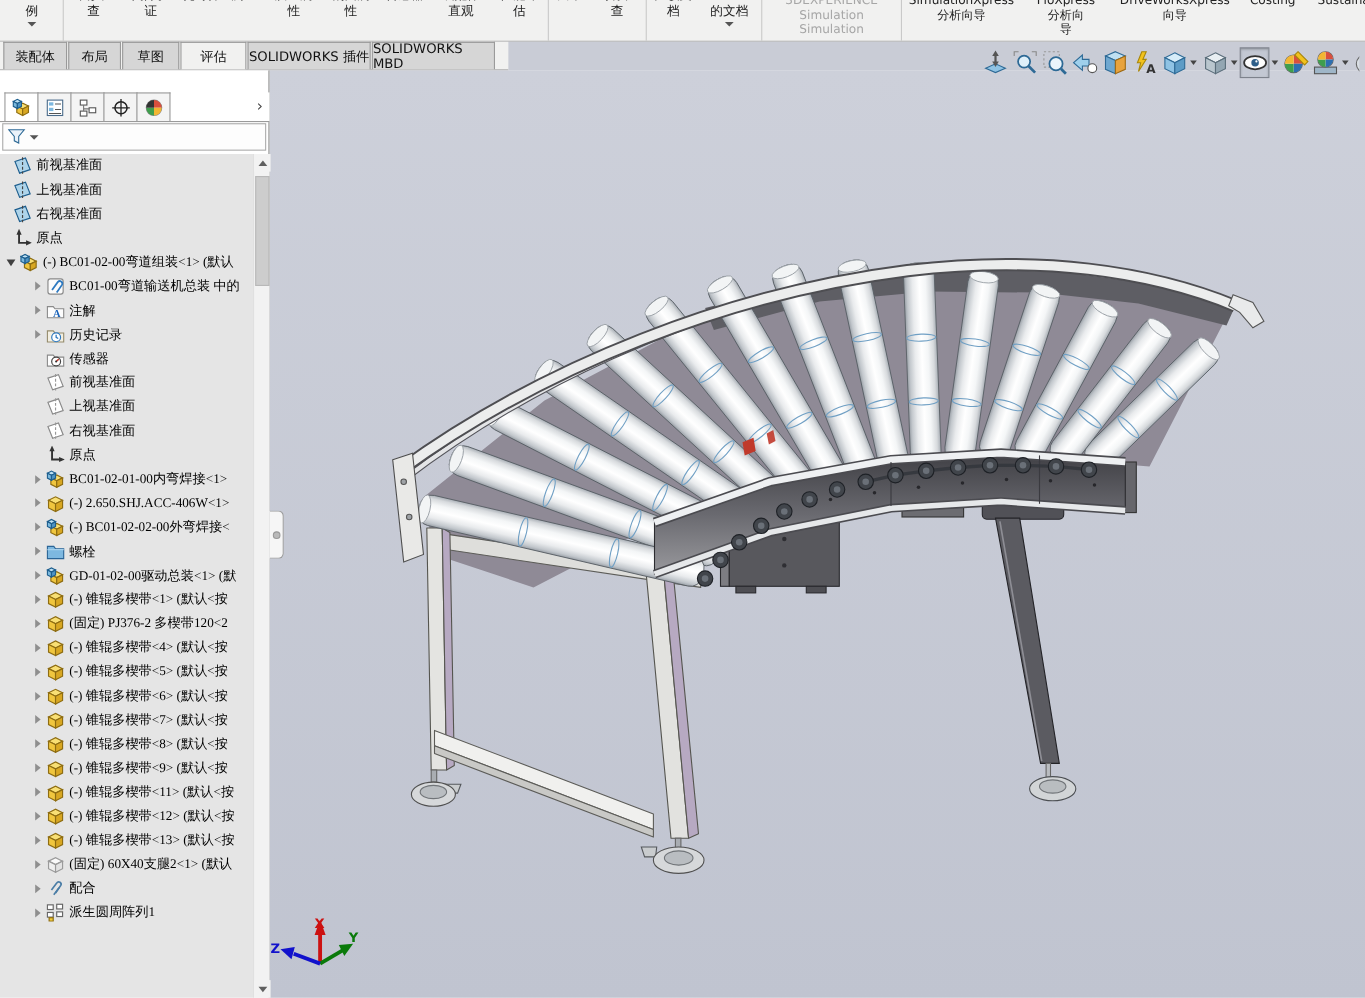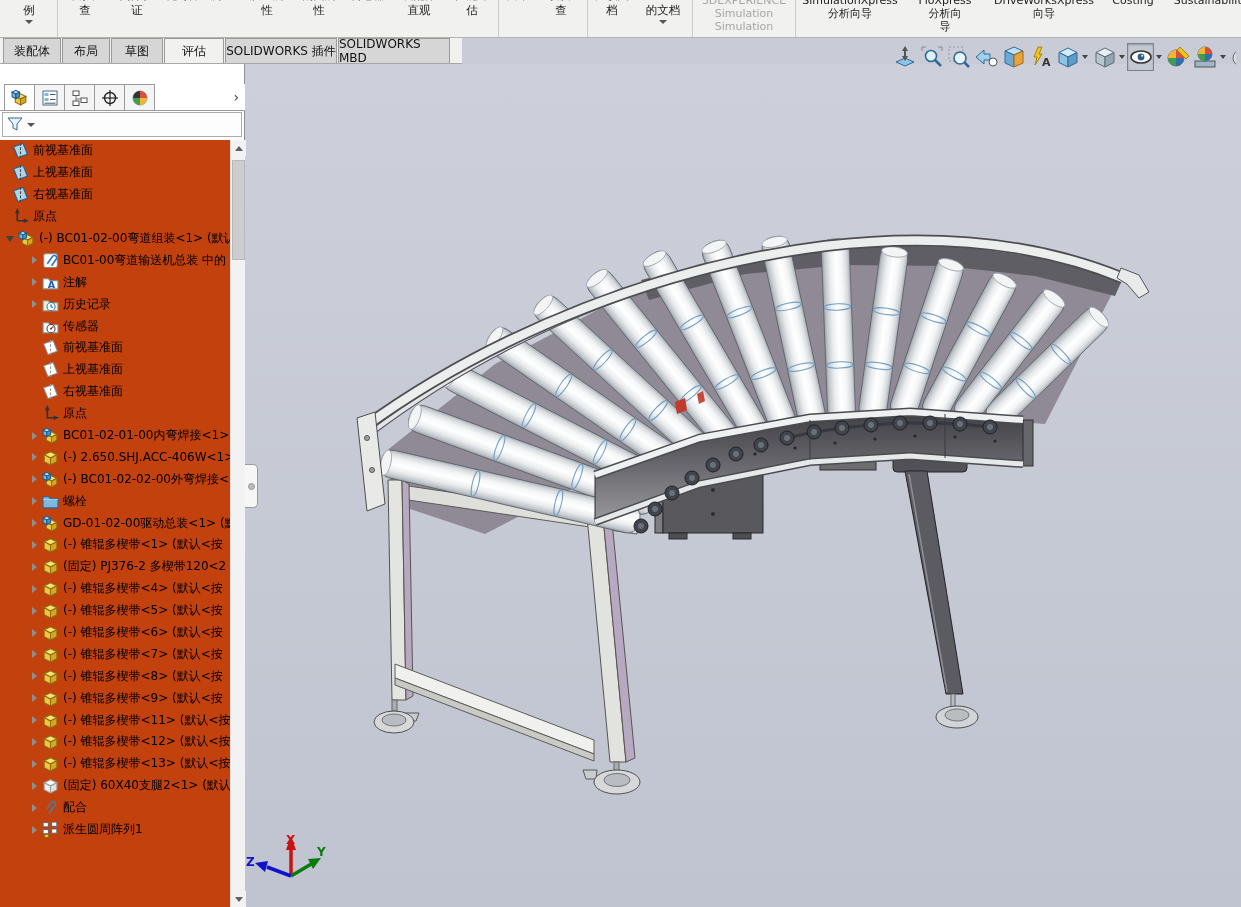--- a/index.html
+++ b/index.html
@@ -34,21 +34,21 @@
   #ptabs{position:absolute;left:0;top:20px;width:245px;height:27px;background:#fff;
     border-bottom:1px solid #9a9a9a;display:flex;align-items:stretch;padding-left:4px;}
   .ptab{width:31px;display:flex;align-items:center;justify-content:center;border:1px solid #9a9a9a;
     border-bottom:none;background:#f4f4f4;margin-right:-1px;cursor:pointer;}
   .ptab.active{background:#fff;}
   .pexp{margin-left:auto;margin-right:6px;align-self:center;font-size:14px;color:#444;cursor:pointer;}
   #pfilter{position:absolute;left:2px;top:48px;width:240px;height:25px;border:1px solid #ababab;
     background:#fdfdfd;display:flex;align-items:center;padding-left:4px;}
   #pfilter .fcar{width:0;height:0;border-top:4px solid #555;border-left:4px solid transparent;
     border-right:4px solid transparent;margin-left:3px;}
-  #tree{position:absolute;left:0;top:76px;width:230px;height:767px;overflow:hidden;background:#c2410c;}
+  #tree{position:absolute;left:0;top:76px;width:230px;height:767px;overflow:hidden;background:#e5e5e5;font-family:Liberation Serif, serif;}
   .trow{display:flex;align-items:center;height:21.9px;font-size:12px;color:#000;
     white-space:nowrap;cursor:default;}
   .l0{padding-left:2px;}
   .l1{padding-left:26px;}
   .sp10{width:10px;flex:0 0 10px;}
   .car{width:16px;height:16px;display:flex;align-items:center;justify-content:center;flex:0 0 16px;}
   .car.r i{width:0;height:0;border-left:5px solid #8f8f8f;border-top:4.5px solid transparent;
     border-bottom:4.5px solid transparent;}
   .car.d i{width:0;height:0;border-top:6px solid #404040;border-left:4.5px solid transparent;
     border-right:4.5px solid transparent;}
@@ -244,21 +244,21 @@
   <div class="rbtn" style="width:46px">
       <div class="rl1">比较文</div>
       <div class="rl2">档</div>
     </div>
   <div class="rbtn" style="width:56px">
       <div class="rl1"></div>
       <div class="rl2">的文档</div>
       <i class="rcar"></i>
     </div>
   <i class="rdiv"></i>
-  <div class="rbtn en gray" style="width:100px">
+  <div class="rbtn en gray" style="width:124px">
       <div class="rl1">3DEXPERIENCE</div>
       <div class="rl2">Simulation</div>
       <div class="rl3">Simulation</div>
     </div>
   <i class="rdiv"></i>
   <div class="rbtn en" style="width:106px">
       <div class="rl1">SimulationXpress</div>
       <div class="rl2">分析向导</div>
     </div>
   <div class="rbtn en" style="width:84px">

